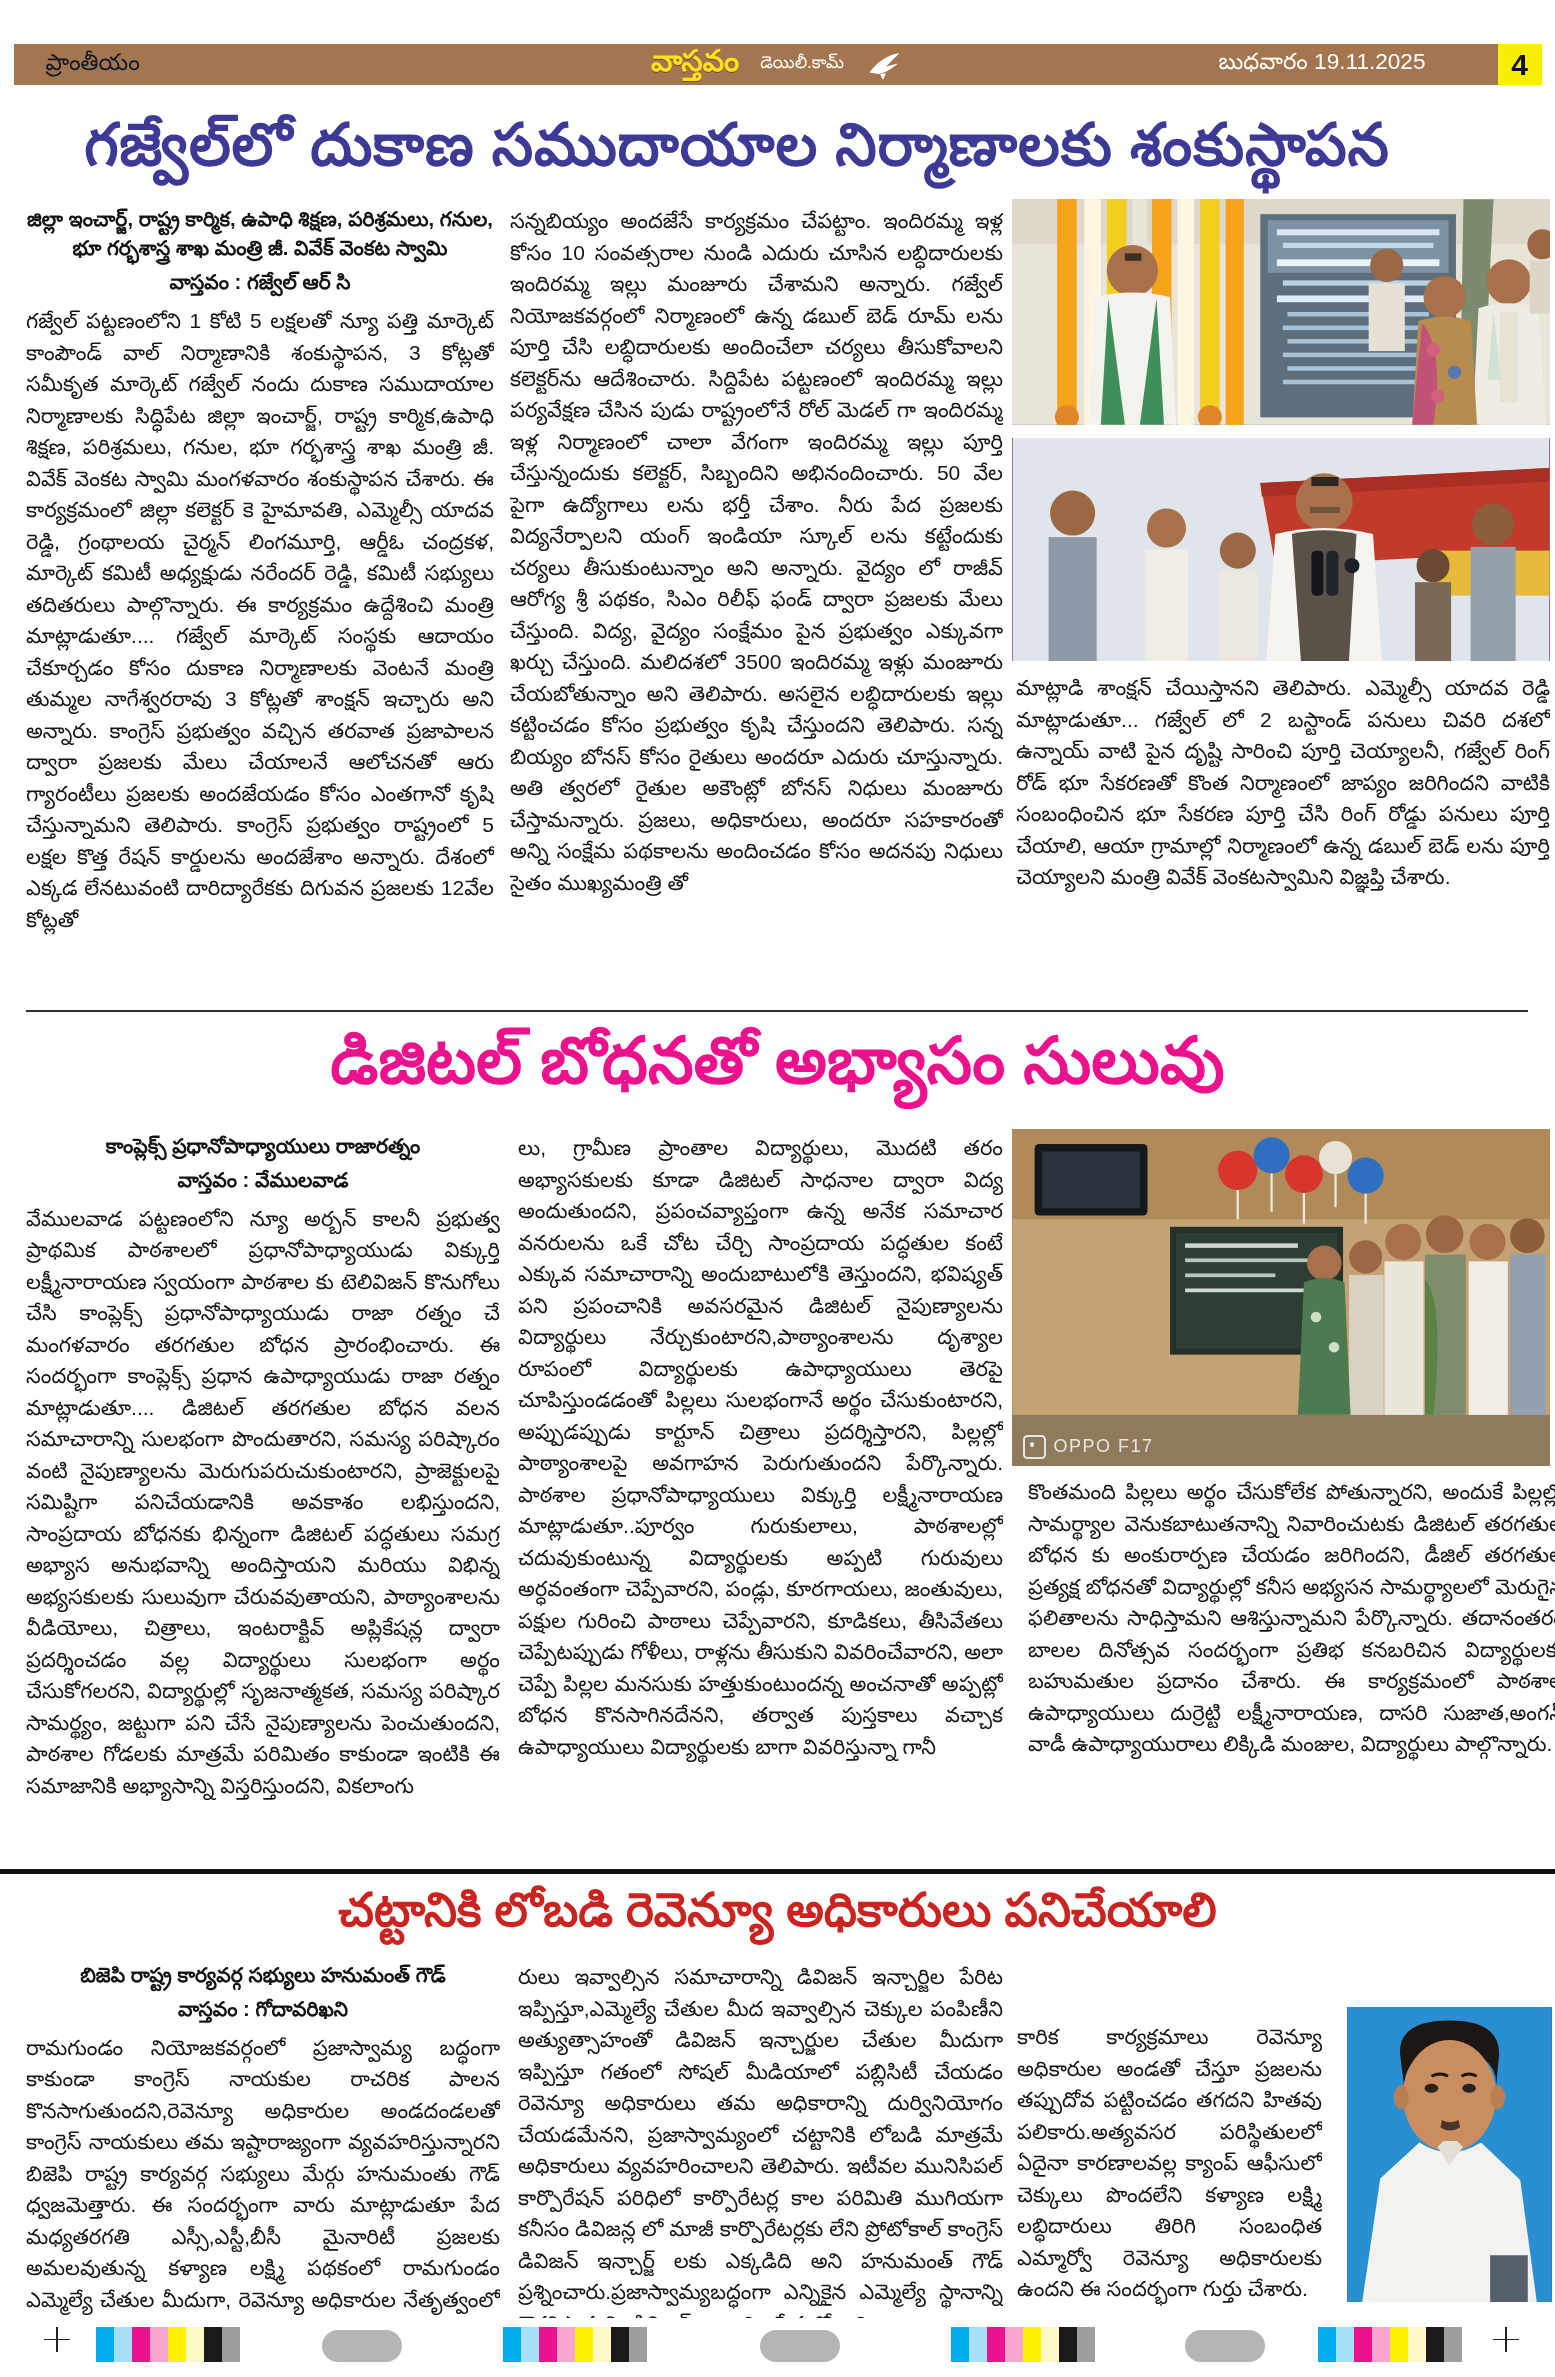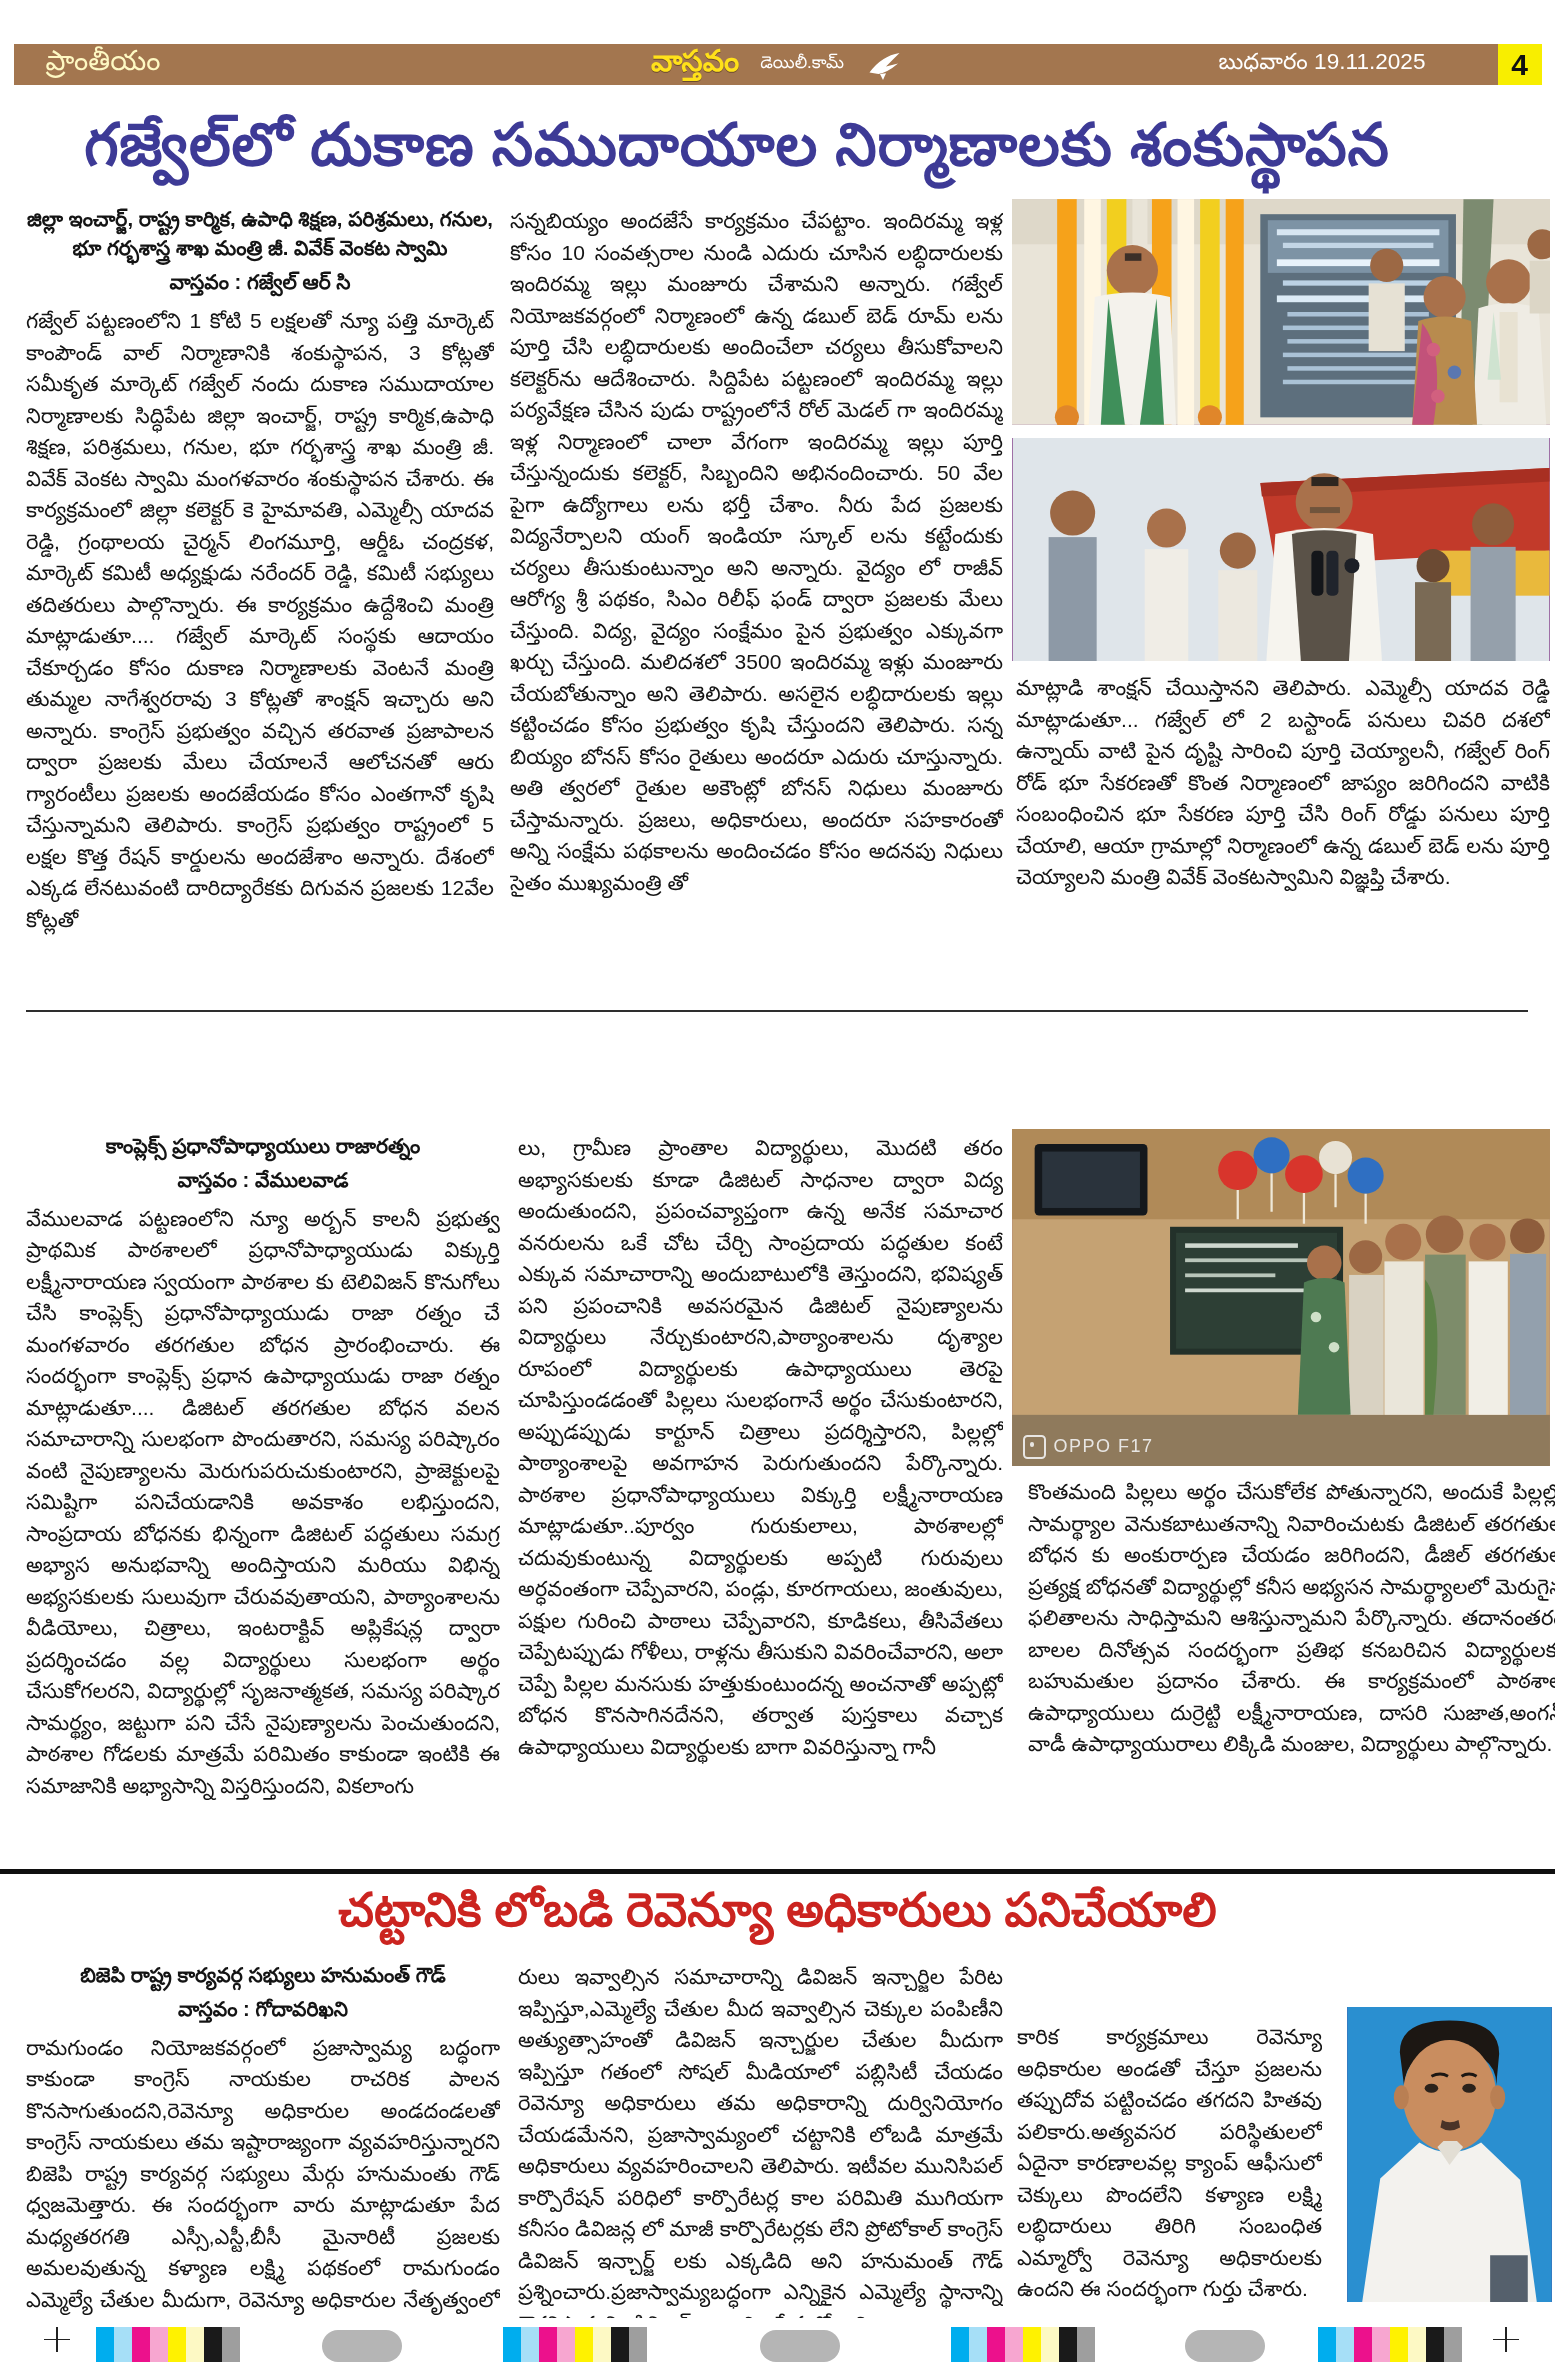--- a/index.html
+++ b/index.html
@@ -1,21 +1,21 @@
 <!DOCTYPE html>
 <html style="font-size:12px"><head>
 <meta charset="utf-8">
 <style>
   html,body{margin:0;padding:0;background:#ffffff;}
   .page{position:relative;width:1555px;height:2377px;background:#ffffff;overflow:hidden;
         font-family:"Liberation Sans","DejaVu Sans",sans-serif;color:#1a1a1a;}
   
   .masthead{position:absolute;left:13.5px;top:44px;width:1528px;height:41px;background:#a3764f;
             display:flex;align-items:center;}
-  .masthead .section{color:#fef9c3;font-size:28px;margin-left:32px;}
+  .masthead .section{color:#0f172a;font-size:23px;margin-left:32px;}
   .brandwrap{position:absolute;left:0;right:0;top:0;bottom:0;display:flex;align-items:center;justify-content:center;gap:21px;pointer-events:none;}
   .brand{color:#ffe11a;font-size:30px;font-weight:bold;text-shadow:0 0.8px 0 #6b4a2e;}
   .brand-suffix{color:#ffffff;font-size:17px;}
   .daydate{position:absolute;right:116px;top:0;height:41px;display:flex;align-items:center;color:#ffffff;font-size:22.6px;}
   .pagebox{position:absolute;right:0;top:0;width:44px;height:41px;background:#f8ee00;color:#111;
            display:flex;align-items:center;justify-content:center;font-size:30px;font-weight:bold;}
   
   .headline1{position:absolute;left:0;top:111px;width:1474px;text-align:center;color:#3d3a96;
              font-size:59px;font-weight:bold;letter-spacing:0.8px;}
   .headline2{position:absolute;left:0;top:1023px;width:1555px;text-align:center;color:#ec118c;
@@ -178,20 +178,21 @@
       </g>
     </svg>
   </div>
 
   <div class="col" style="left:1016px;top:672px;width:534px;height:331px;">
     <div>మాట్లాడి శాంక్షన్ చేయిస్తానని తెలిపారు. ఎమ్మెల్సీ యాదవ రెడ్డి మాట్లాడుతూ... గజ్వేల్ లో 2 బస్టాండ్ పనులు చివరి దశలో ఉన్నాయ్ వాటి పైన దృష్టి సారించి పూర్తి చెయ్యాలనీ, గజ్వేల్ రింగ్ రోడ్ భూ సేకరణతో కొంత నిర్మాణంలో జాప్యం జరిగిందని వాటికి సంబంధించిన భూ సేకరణ పూర్తి చేసి రింగ్ రోడ్డు పనులు పూర్తి చేయాలి, ఆయా గ్రామాల్లో నిర్మాణంలో ఉన్న డబుల్ బెడ్ లను పూర్తి చెయ్యాలని మంత్రి వివేక్ వెంకటస్వామిని విజ్ఞప్తి చేశారు.</div>
   </div>
 
   <div class="rule-thin" style="top:1010px;"></div>
 
+  <div class="headline2" style="color: rgb(236, 17, 140);">డిజిటల్ బోధనతో అభ్యాసం సులువు</div>
 
   <div class="col" style="left:26px;top:1132px;width:474px;height:716px;">
     <div class="lead">కాంప్లెక్స్ ప్రధానోపాధ్యాయులు రాజారత్నం</div>
     <div class="byline">వాస్తవం : వేములవాడ</div>
     <div>వేములవాడ పట్టణంలోని న్యూ అర్బన్ కాలనీ ప్రభుత్వ ప్రాథమిక పాఠశాలలో ప్రధానోపాధ్యాయుడు విక్కుర్తి లక్ష్మీనారాయణ స్వయంగా పాఠశాల కు టెలివిజన్ కొనుగోలు చేసి కాంప్లెక్స్ ప్రధానోపాధ్యాయుడు రాజా రత్నం చే మంగళవారం తరగతుల బోధన ప్రారంభించారు. ఈ సందర్భంగా కాంప్లెక్స్ ప్రధాన ఉపాధ్యాయుడు రాజా రత్నం మాట్లాడుతూ.... డిజిటల్ తరగతుల బోధన వలన సమాచారాన్ని సులభంగా పొందుతారని, సమస్య పరిష్కారం వంటి నైపుణ్యాలను మెరుగుపరుచుకుంటారని, ప్రాజెక్టులపై సమిష్టిగా పనిచేయడానికి అవకాశం లభిస్తుందని, సాంప్రదాయ బోధనకు భిన్నంగా డిజిటల్ పద్ధతులు సమగ్ర అభ్యాస అనుభవాన్ని అందిస్తాయని మరియు విభిన్న అభ్యసకులకు సులువుగా చేరువవుతాయని, పాఠ్యాంశాలను వీడియోలు, చిత్రాలు, ఇంటరాక్టివ్ అప్లికేషన్ల ద్వారా ప్రదర్శించడం వల్ల విద్యార్థులు సులభంగా అర్థం చేసుకోగలరని, విద్యార్థుల్లో సృజనాత్మకత, సమస్య పరిష్కార సామర్థ్యం, జట్టుగా పని చేసే నైపుణ్యాలను పెంచుతుందని, పాఠశాల గోడలకు మాత్రమే పరిమితం కాకుండా ఇంటికి ఈ సమాజానికి అభ్యాసాన్ని విస్తరిస్తుందని, వికలాంగు</div>
   </div>
 
   <div class="col" style="left:518px;top:1132px;width:485px;height:716px;">
     <div>లు, గ్రామీణ ప్రాంతాల విద్యార్థులు, మొదటి తరం అభ్యాసకులకు కూడా డిజిటల్ సాధనాల ద్వారా విద్య అందుతుందని, ప్రపంచవ్యాప్తంగా ఉన్న అనేక సమాచార వనరులను ఒకే చోట చేర్చి సాంప్రదాయ పద్ధతుల కంటే ఎక్కువ సమాచారాన్ని అందుబాటులోకి తెస్తుందని, భవిష్యత్ పని ప్రపంచానికి అవసరమైన డిజిటల్ నైపుణ్యాలను విద్యార్థులు నేర్చుకుంటారని,పాఠ్యాంశాలను దృశ్యాల రూపంలో విద్యార్థులకు ఉపాధ్యాయులు తెరపై చూపిస్తుండడంతో పిల్లలు సులభంగానే అర్థం చేసుకుంటారని, అప్పుడప్పుడు కార్టూన్ చిత్రాలు ప్రదర్శిస్తారని, పిల్లల్లో పాఠ్యాంశాలపై అవగాహన పెరుగుతుందని పేర్కొన్నారు. పాఠశాల ప్రధానోపాధ్యాయులు విక్కుర్తి లక్ష్మీనారాయణ మాట్లాడుతూ..పూర్వం గురుకులాలు, పాఠశాలల్లో చదువుకుంటున్న విద్యార్థులకు అప్పటి గురువులు అర్ధవంతంగా చెప్పేవారని, పండ్లు, కూరగాయలు, జంతువులు, పక్షుల గురించి పాఠాలు చెప్పేవారని, కూడికలు, తీసివేతలు చెప్పేటప్పుడు గోళీలు, రాళ్లను తీసుకుని వివరించేవారని, అలా చెప్పే పిల్లల మనసుకు హత్తుకుంటుందన్న అంచనాతో అప్పట్లో బోధన కొనసాగినదేనని, తర్వాత పుస్తకాలు వచ్చాక ఉపాధ్యాయులు విద్యార్థులకు బాగా వివరిస్తున్నా గానీ</div>
   </div>

